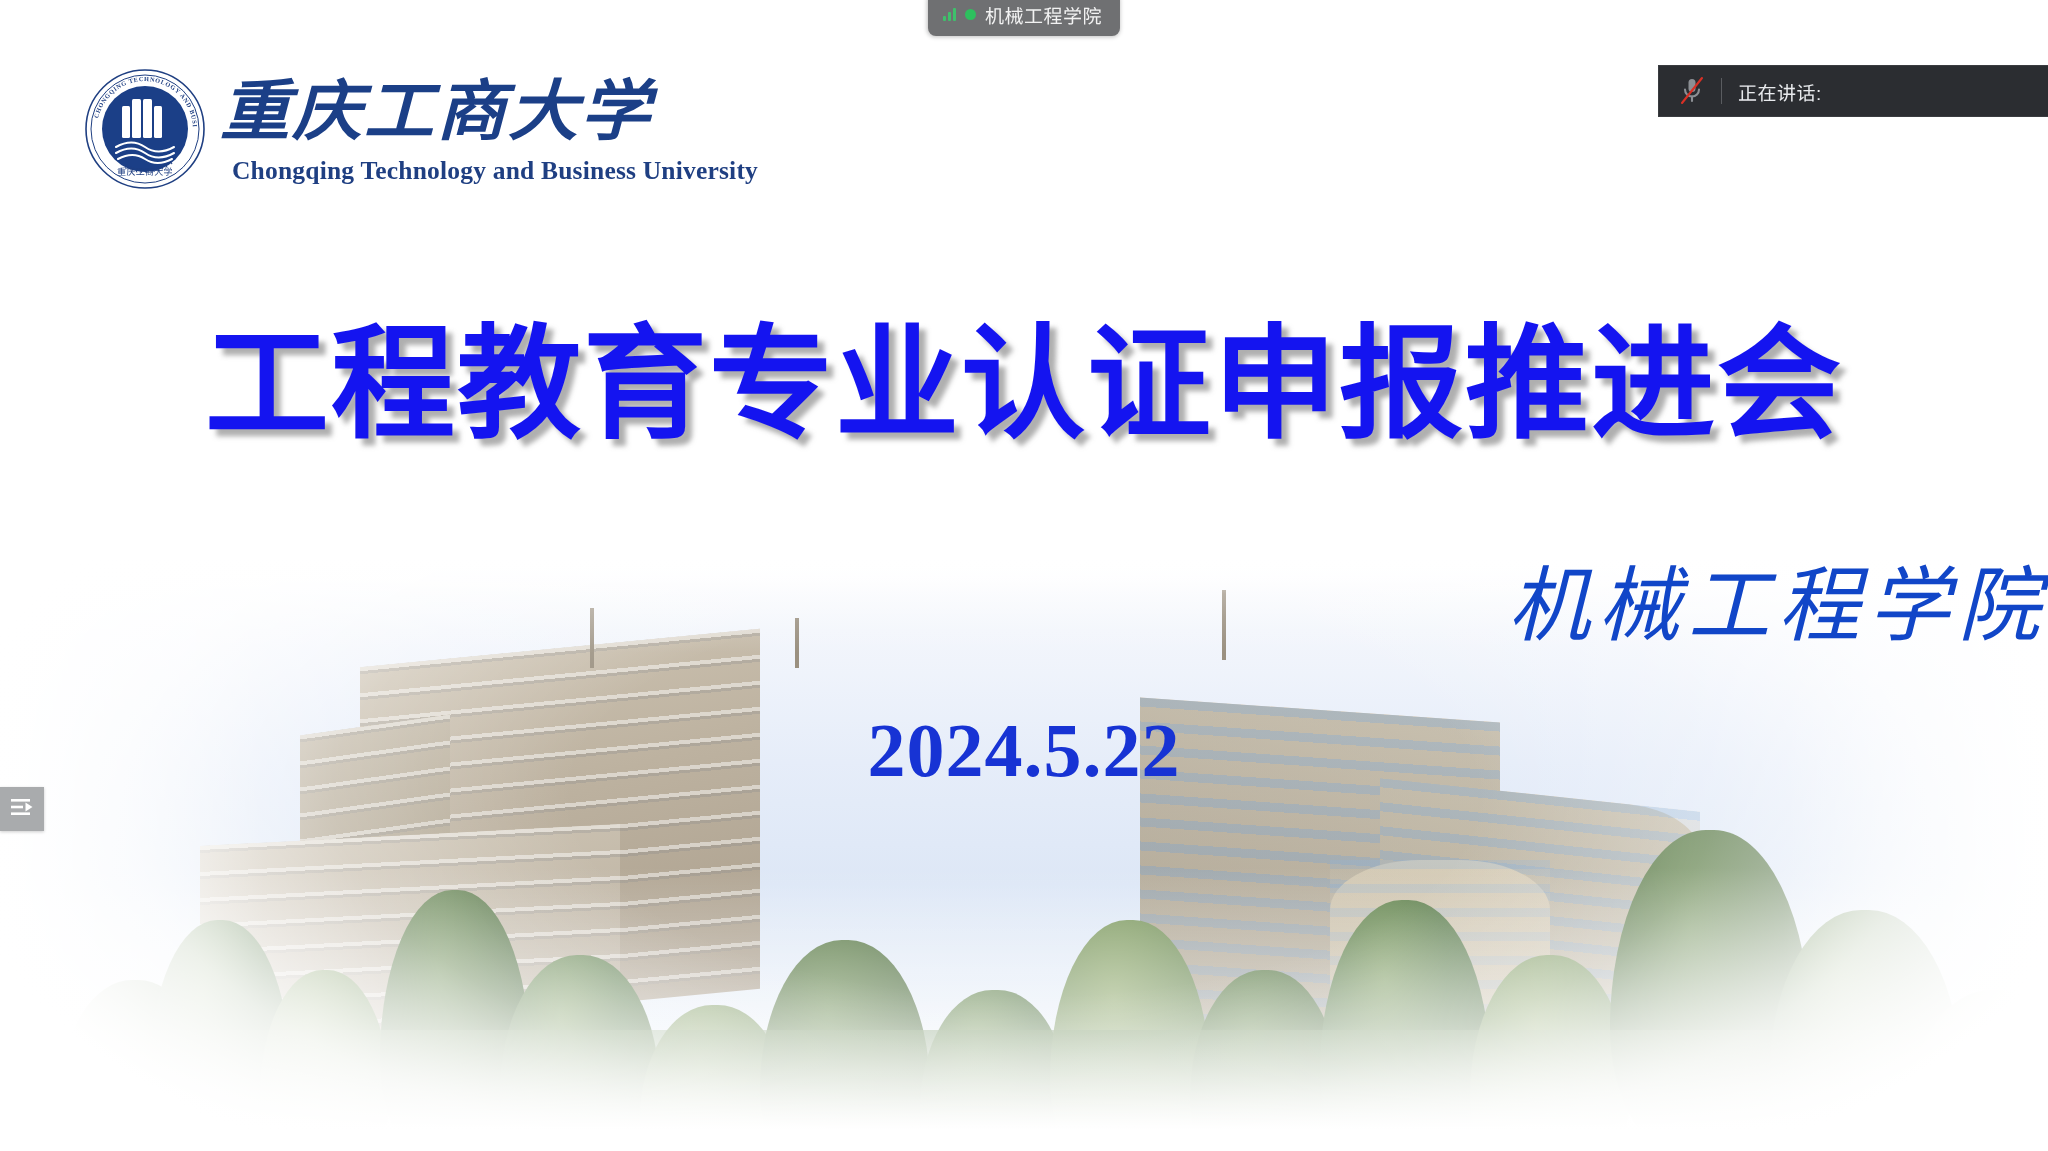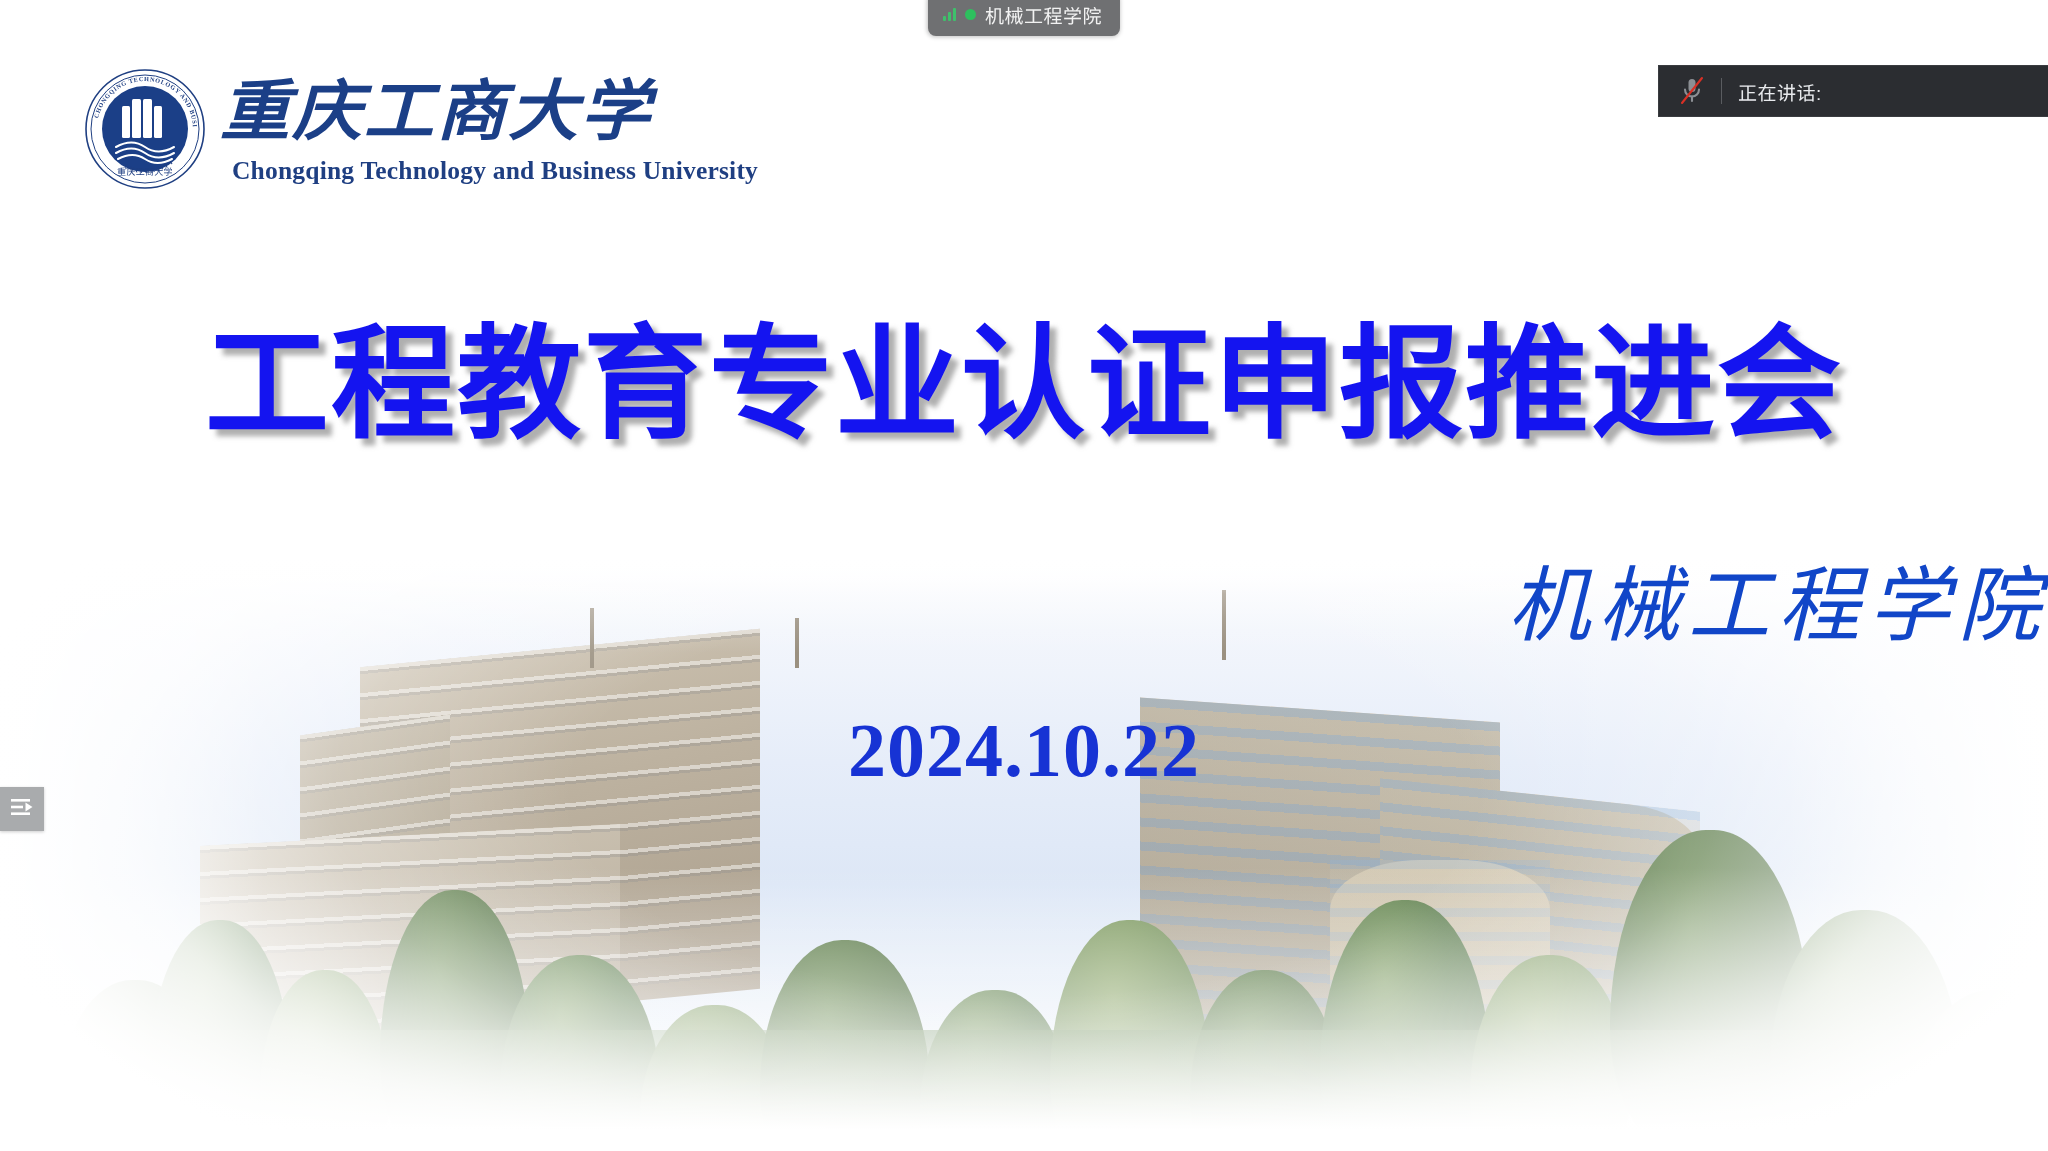--- a/index.html
+++ b/index.html
@@ -362,21 +362,21 @@
         </svg>
       </div>
       <div class="logo-en">Chongqing Technology and Business University</div>
     </div>
   </div>
 
   <div class="slide-title">工程教育专业认证申报推进会</div>
 
   <div class="slide-subtitle">机械工程学院</div>
 
-  <div class="slide-date">2024.10.22</div>
+  <div class="slide-date">2024.5.22</div>
 
   <div class="meeting-pill">
     <span class="sig-bars">
       <i></i>
         <i></i>
         <i></i>
     </span>
     <span class="rec-dot"></span>
     <span class="meeting-name">机械工程学院</span>
   </div>

